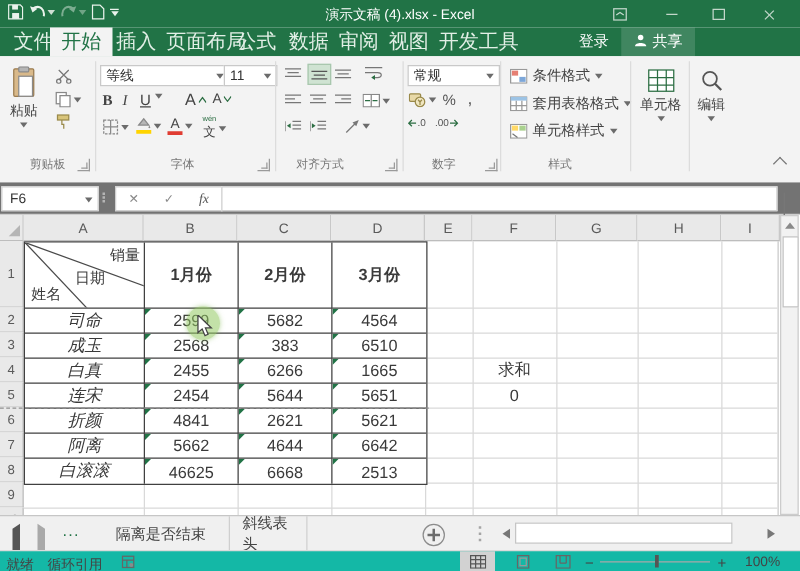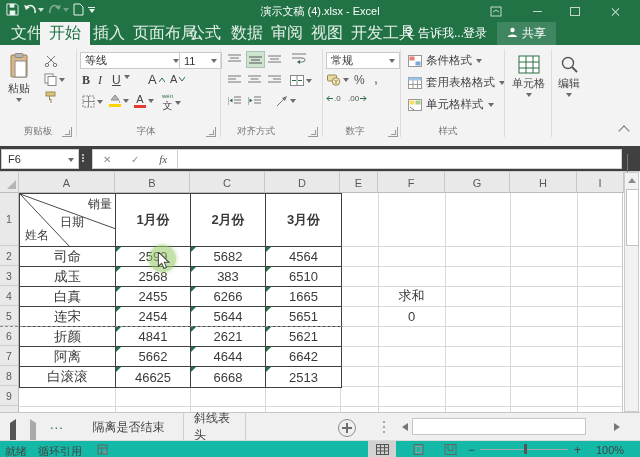--- a/index.html
+++ b/index.html
@@ -33,21 +33,21 @@
   .lnch::after{content:"";position:absolute;right:1px;bottom:1px;width:4px;height:4px;border-right:1px solid #9a9a9a;border-bottom:1px solid #9a9a9a;}
   .dd{width:0;height:0;border-left:3px solid transparent;border-right:3px solid transparent;border-top:4px solid #6b6b6b;display:inline-block;vertical-align:middle;}
   .combo{position:absolute;background:#fff;border:1px solid #c9c9c9;font-size:11px;color:#333;
          display:flex;align-items:center;padding:0 4px;justify-content:space-between;}
   .rbtn{position:absolute;display:flex;align-items:center;justify-content:center;color:#444;font-size:12px;gap:2px;}
   .rbtn svg{display:block}
   .bigbtn{position:absolute;display:flex;flex-direction:column;align-items:center;font-size:11px;color:#444;gap:2px;}
   .selbtn{background:#cfe3d2;border:1px solid #a9c7ae;}
   .stylerow{position:absolute;display:flex;align-items:center;gap:4px;font-size:11.5px;color:#444;}
   
-  .fbar{left:0;top:146px;width:640px;height:25px;background:#404040;border-bottom:1px solid #cfcfcf;}
+  .fbar{left:0;top:146px;width:640px;height:25px;background:#737373;border-bottom:1px solid #cfcfcf;}
   .namebox{left:1px;top:3px;width:70px;height:18px;background:#fff;border:1px solid #d0d0d0;
            font-size:11px;color:#333;display:flex;align-items:center;padding-left:6px;}
   .fxbox{left:92px;top:3px;width:84px;height:18px;background:#fff;border:1px solid #d0d0d0;
          display:flex;align-items:center;justify-content:space-around;font-size:11px;color:#8a8a8a;}
   .finput{left:177px;top:3px;width:443px;height:18px;background:#fff;border:1px solid #d0d0d0;}
   .chev{width:7px;height:7px;border-left:1px solid #777;border-bottom:1px solid #777;transform:rotate(-45deg);}
   
   .colhdr{position:absolute;top:172px;height:21px;background:#e9e9e9;border-right:1px solid #c8c8c8;border-bottom:1px solid #bdbdbd;
           display:flex;align-items:flex-end;justify-content:center;font-size:11px;color:#5a5a5a;padding-bottom:3px;box-sizing:border-box;}
   .rowhdr{position:absolute;left:0;width:19px;background:#e9e9e9;border-right:1px solid #bdbdbd;border-bottom:1px solid #cfcfcf;
@@ -56,21 +56,21 @@
   .vline{position:absolute;width:1px;background:#d9d9d9;}
   .hline{position:absolute;height:1px;background:#d9d9d9;}
   .sheet-table{left:19px;top:193px;width:321px;border:1px solid #404040;display:grid;
                grid-template-columns:96px 75px 75px 75px;grid-template-rows:53px repeat(7,20px);background:#fff;box-sizing:content-box;}
   .tcell{border-right:1px solid #404040;border-bottom:1px solid #404040;display:flex;align-items:center;justify-content:center;
          font-size:13px;color:#3a3a3a;position:relative;box-sizing:border-box;overflow:hidden;}
   .tcell:nth-child(4n){border-right:none;}
   .sheet-table .tcell:nth-last-child(-n+4){border-bottom:none;}
   .num::before{content:"";position:absolute;left:0;top:0;width:0;height:0;border-top:5px solid #217346;border-right:5px solid transparent;}
   .mon{font-weight:600;}
-  .name{font-size:13.5px;}
+  .name{font-size:13.5px;font-style:italic;}
   .diag-label{position:absolute;font-size:12px;color:#3a3a3a;}
   .fcell{position:absolute;left:378px;width:67px;height:20px;display:flex;align-items:center;justify-content:center;font-size:13px;color:#3a3a3a;}
   .dashline{position:absolute;left:0;top:326px;width:343px;border-top:1px dashed #8f8f8f;}
   .clickring{position:absolute;left:149px;top:245px;width:27px;height:27px;border-radius:50%;
              background:rgba(146,201,96,.55);box-shadow:0 0 4px rgba(120,180,70,.5);}
   
   .vscroll{left:624px;top:172px;width:15px;height:240px;background:#f2f2f2;border:1px solid #cccccc;box-sizing:border-box;}
   .vs-up{position:absolute;left:0;top:0;width:13px;height:15px;display:flex;align-items:center;justify-content:center;}
   .tri-up{width:0;height:0;border-left:4px solid transparent;border-right:4px solid transparent;border-bottom:5px solid #8a8a8a;}
   .vs-thumb{position:absolute;left:1px;top:16px;width:11px;height:55px;background:#fff;border:1px solid #c2c2c2;}
@@ -155,27 +155,20 @@
   <div class="abs tabrow">
     <div class="rtab" style="left:2px">文件</div>
     <div class="rtab active" style="left:40px">开始</div>
     <div class="rtab" style="left:84px">插入</div>
     <div class="rtab" style="left:124px">页面布局</div>
     <div class="rtab" style="left:180px">公式</div>
     <div class="rtab" style="left:222px">数据</div>
     <div class="rtab" style="left:262px">审阅</div>
     <div class="rtab" style="left:302px">视图</div>
     <div class="rtab" style="left:342px">开发工具</div>
-    <div class="tr-right" style="left:404px">
-      <span><svg width="10" height="12" viewBox="0 0 10 12">
-            <circle cx="5" cy="4.5" r="3.2" fill="none" stroke="#fff"></circle>
-            <path d="M3.7 8.5h2.6M4 10h2" stroke="#fff"></path>
-          </svg></span>
-      <span>告诉我...</span>
-    </div>
     <div class="tr-right" style="left:463px">
       <span>登录</span>
     </div>
     <div class="tr-right share-pill" style="left:497px">
       <span><svg width="11" height="11" viewBox="0 0 11 11">
             <circle cx="5.5" cy="3" r="2.2" fill="#fff"></circle>
             <path d="M1 10 C1 6.5 10 6.5 10 10 Z" fill="#fff"></path>
           </svg></span>
       <span>共享</span>
     </div>

